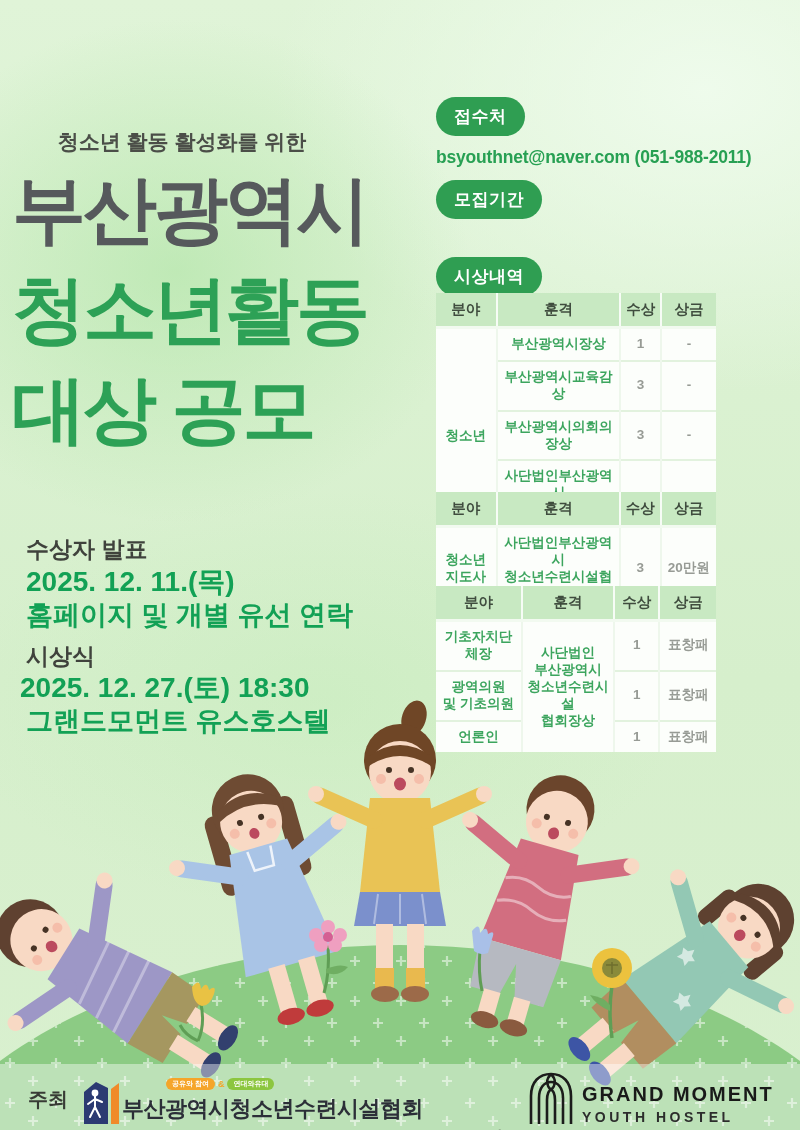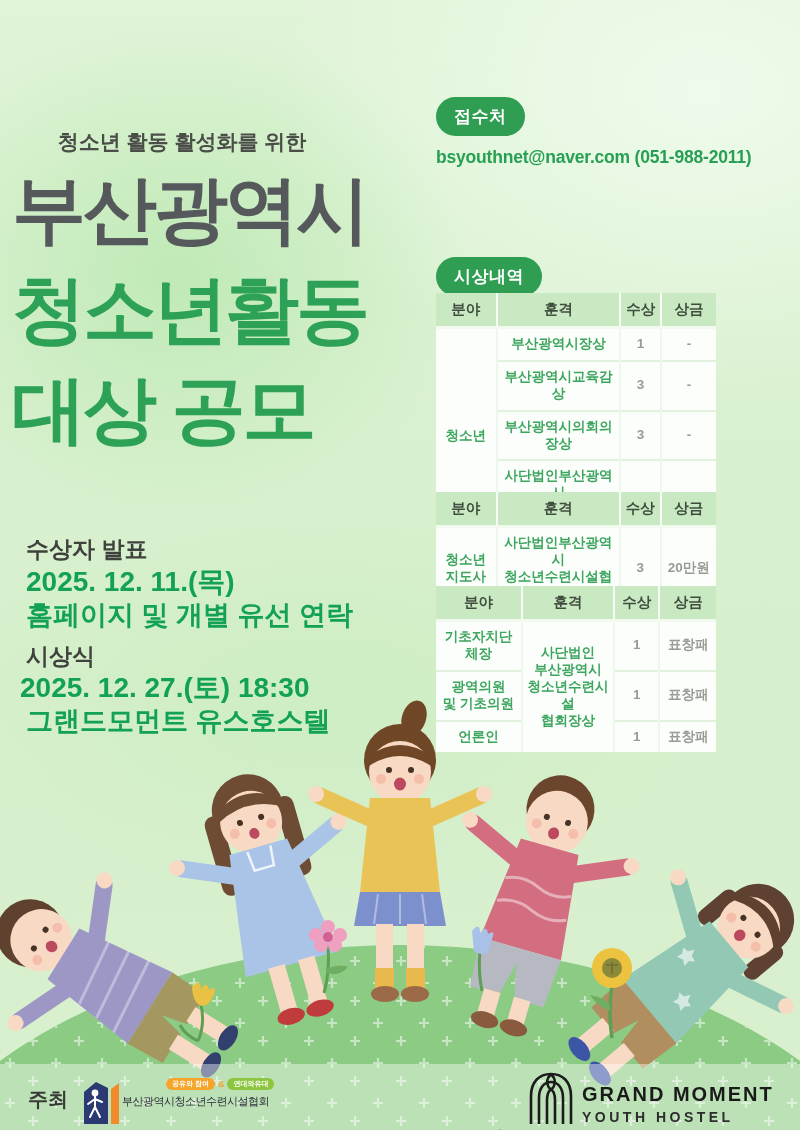--- a/index.html
+++ b/index.html
@@ -35,21 +35,21 @@
                   padding:7px 2px;white-space:pre-line;line-height:1.25;}
   td.cat{color:#3ca55e;font-weight:800;font-size:14px;}
   td.honor{color:#3ca55e;font-weight:800;}
   td.num,td.money{color:#979b95;font-weight:600;font-size:14px;}
   tr.div td{border-top:2px solid #e2f2de;}
   td.bl{border-left:2px solid #eef7ec;}
   td + td{border-left:2px solid #eef7ec;}
   
   .footer-band{left:0;top:1064px;width:800px;height:66px;background:rgba(255,255,255,.42);}
   .org-label{font-size:20px;font-weight:800;color:#383b35;}
-  .host-name{font-size:11px;font-weight:400;color:#2c2f38;letter-spacing:-.5px;white-space:nowrap;}
+  .host-name{font-size:22px;font-weight:700;color:#2c2f38;letter-spacing:-.5px;white-space:nowrap;}
   .slogans{display:flex;align-items:center;gap:3px;}
   .pill{color:#fff;font-size:7px;font-weight:700;padding:1px 6px;border-radius:7px;white-space:nowrap;}
   .pill.orange{background:#f5a52a;}
   .pill.green{background:#8cc63f;}
   .amp{color:#f5a52a;font-size:9px;font-weight:800;}
   .gm-name{font-size:20px;font-weight:800;color:#191a19;letter-spacing:2px;white-space:nowrap;}
   .gm-sub{font-size:14px;font-weight:700;color:#2c2d2c;letter-spacing:3.5px;margin-top:3px;}
 </style>
 </head>
 <body>
@@ -65,20 +65,21 @@
 
   <div class="abs sch-label" style="left:26px;top:534px;">수상자 발표</div>
   <div class="abs sch-value" style="left:26px;top:563px;">2025. 12. 11.(목)</div>
   <div class="abs sch-value small" style="left:26px;top:597px;">홈페이지 및 개별 유선 연락</div>
   <div class="abs sch-label" style="left:26px;top:641px;">시상식</div>
   <div class="abs sch-value" style="left:20px;top:669px;">2025. 12. 27.(토) 18:30</div>
   <div class="abs sch-value small" style="left:26px;top:703px;">그랜드모먼트 유스호스텔</div>
 
   <div class="abs badge" style="left:436px;top:97px;">접수처</div>
   <div class="abs green-line" style="left:436px;top:147px;">bsyouthnet@naver.com (051-988-2011)</div>
+  <div class="abs badge" style="left:436px;top:180px;">모집기간</div>
   <div class="abs badge" style="left:436px;top:257px;">시상내역</div>
 
   <table class="awards abs" style="left:436px;top:293px;">
     <colgroup>
         <col style="width:72px">
         <col style="width:152px">
         <col style="width:47px">
         <col style="width:65px">
       </colgroup>
     <thead>

